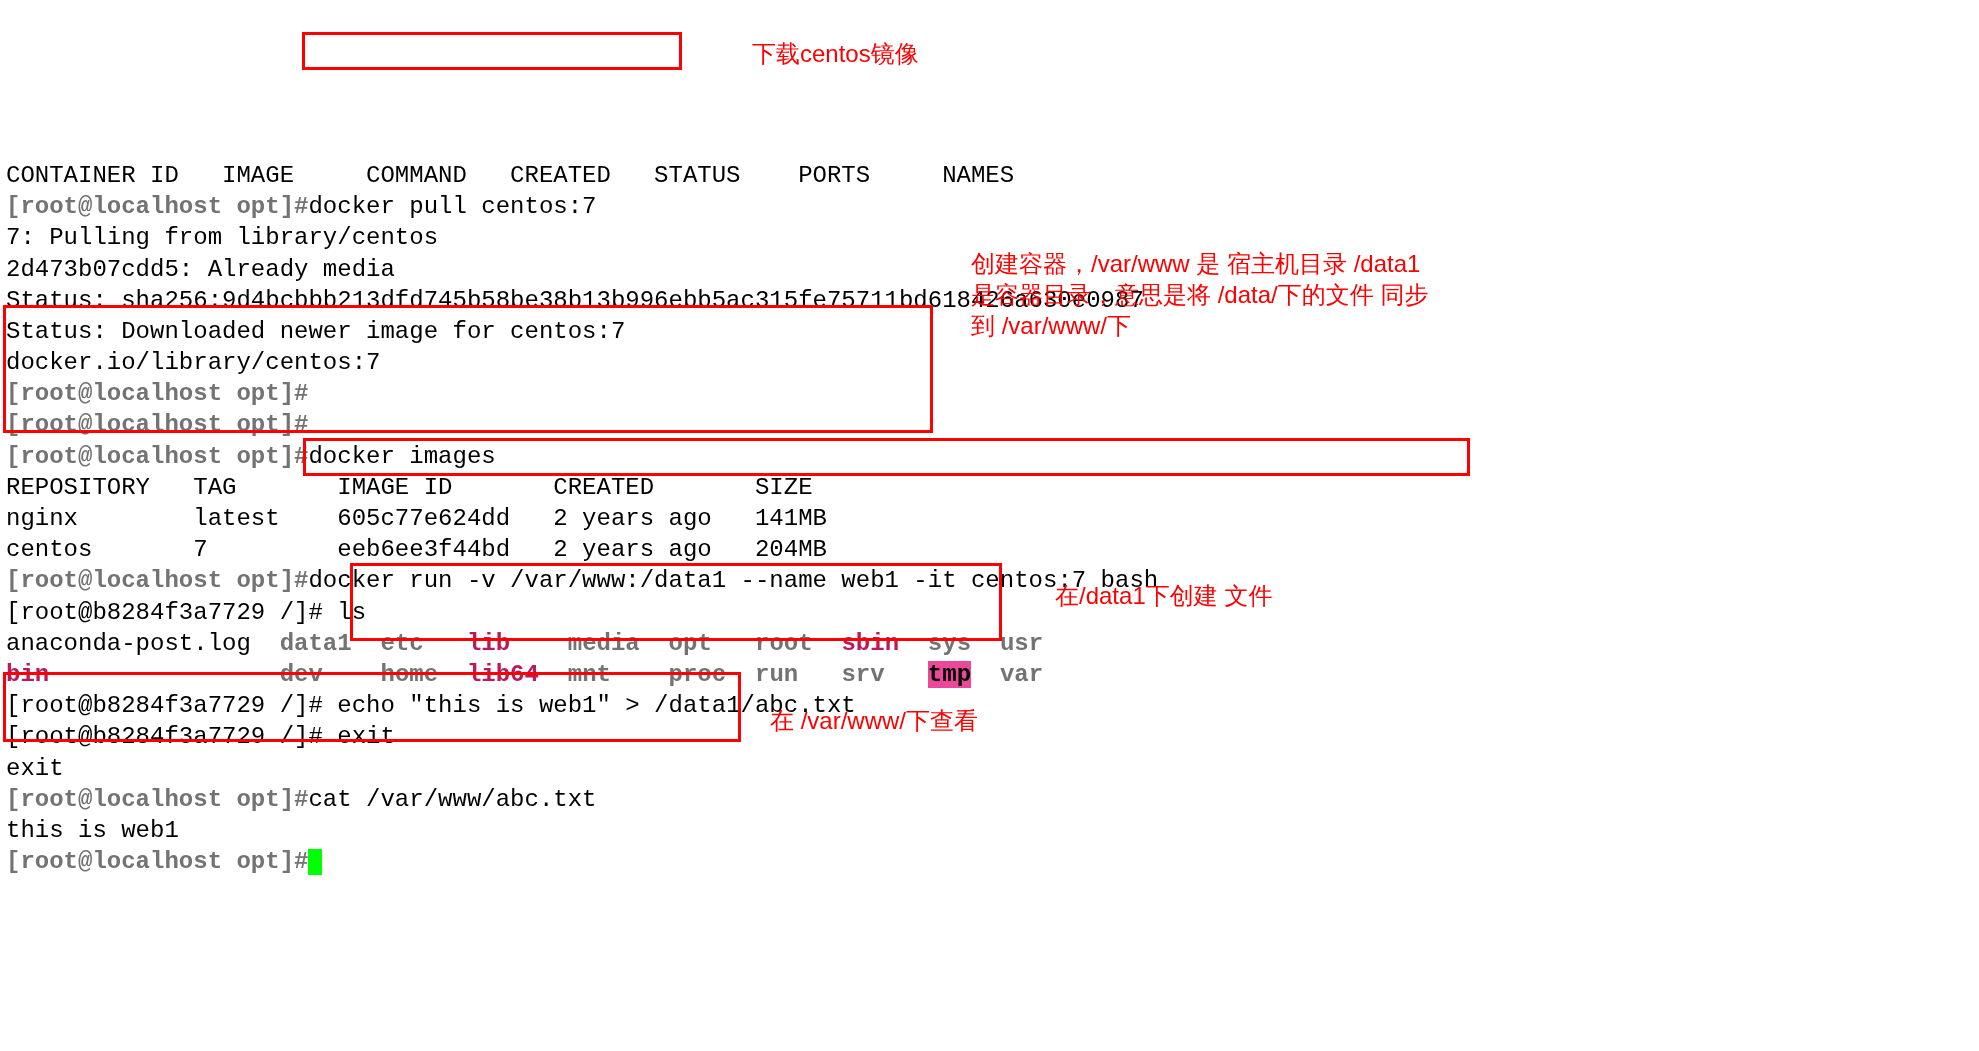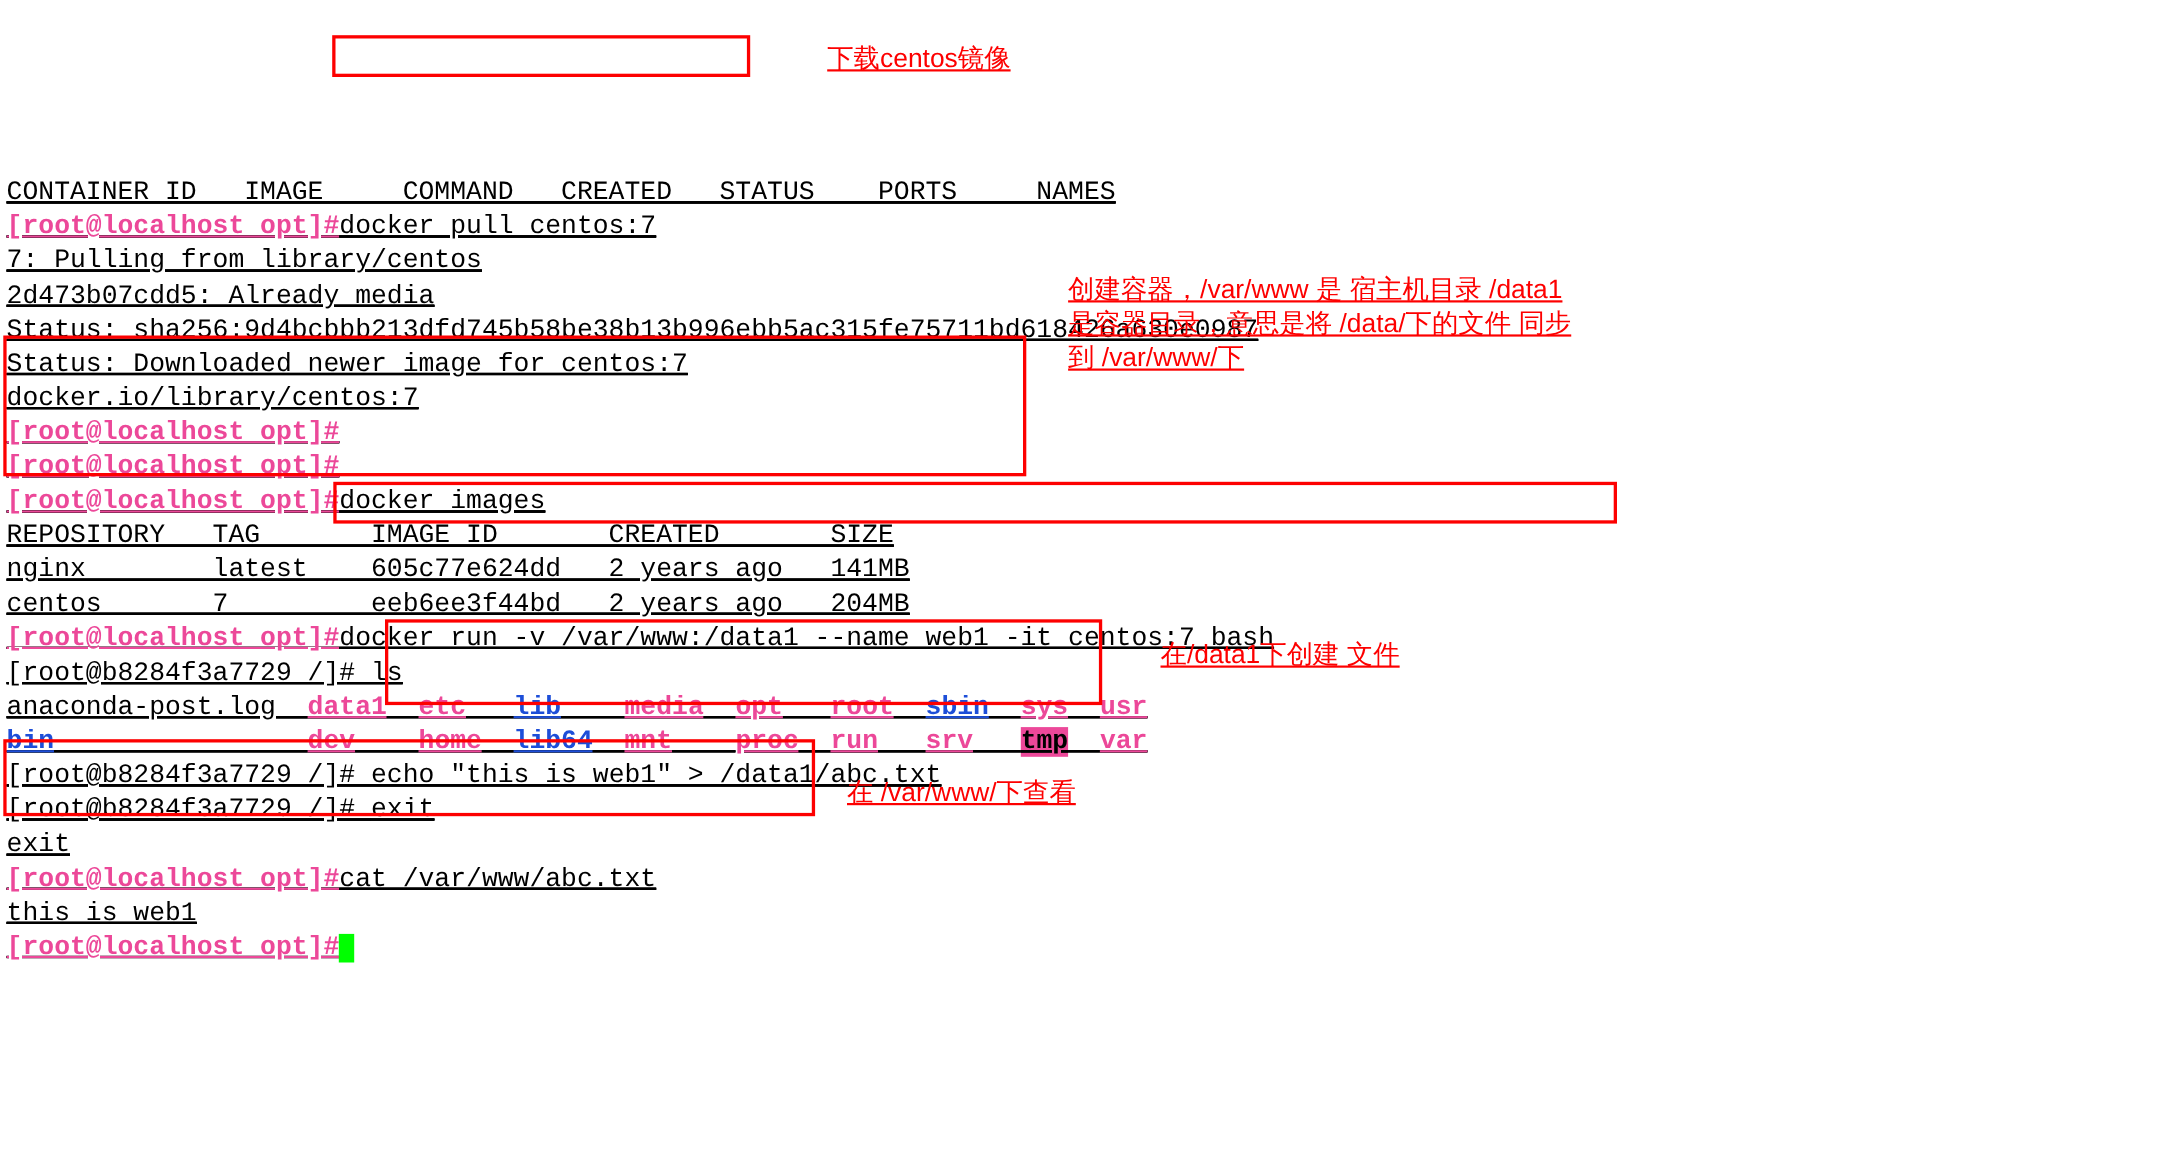--- a/index.html
+++ b/index.html
@@ -1,28 +1,28 @@
 <!DOCTYPE html>
 <html><head>
   <meta charset="utf-8">
   <style>
-    * { margin: 0; padding: 0; box-sizing: border-box; text-decoration: underline; }
+    * { margin: 0; padding: 0; box-sizing: border-box; }
     body {
       font-family: "Consolas", "Courier New", monospace;
       font-size: 24px;
       line-height: 1.3;
       background: #ffffff;
       color: #000000;
       white-space: pre;
       position: relative;
       padding: 4px 6px;
     }
     .bold { font-weight: bold; }
-    .blue { color: #ec4899; }
-    .cyan { color: #1d4ed8; }
+    .blue { color: #737373; }
+    .cyan { color: #be185d; }
     .tmp { background: #ec4899; color: #000000; }
     .cursor {
       display: inline-block;
       width: 14px;
       height: 26px;
       background: #00ff00;
       vertical-align: text-bottom;
     }
     .redbox {
       position: absolute;

